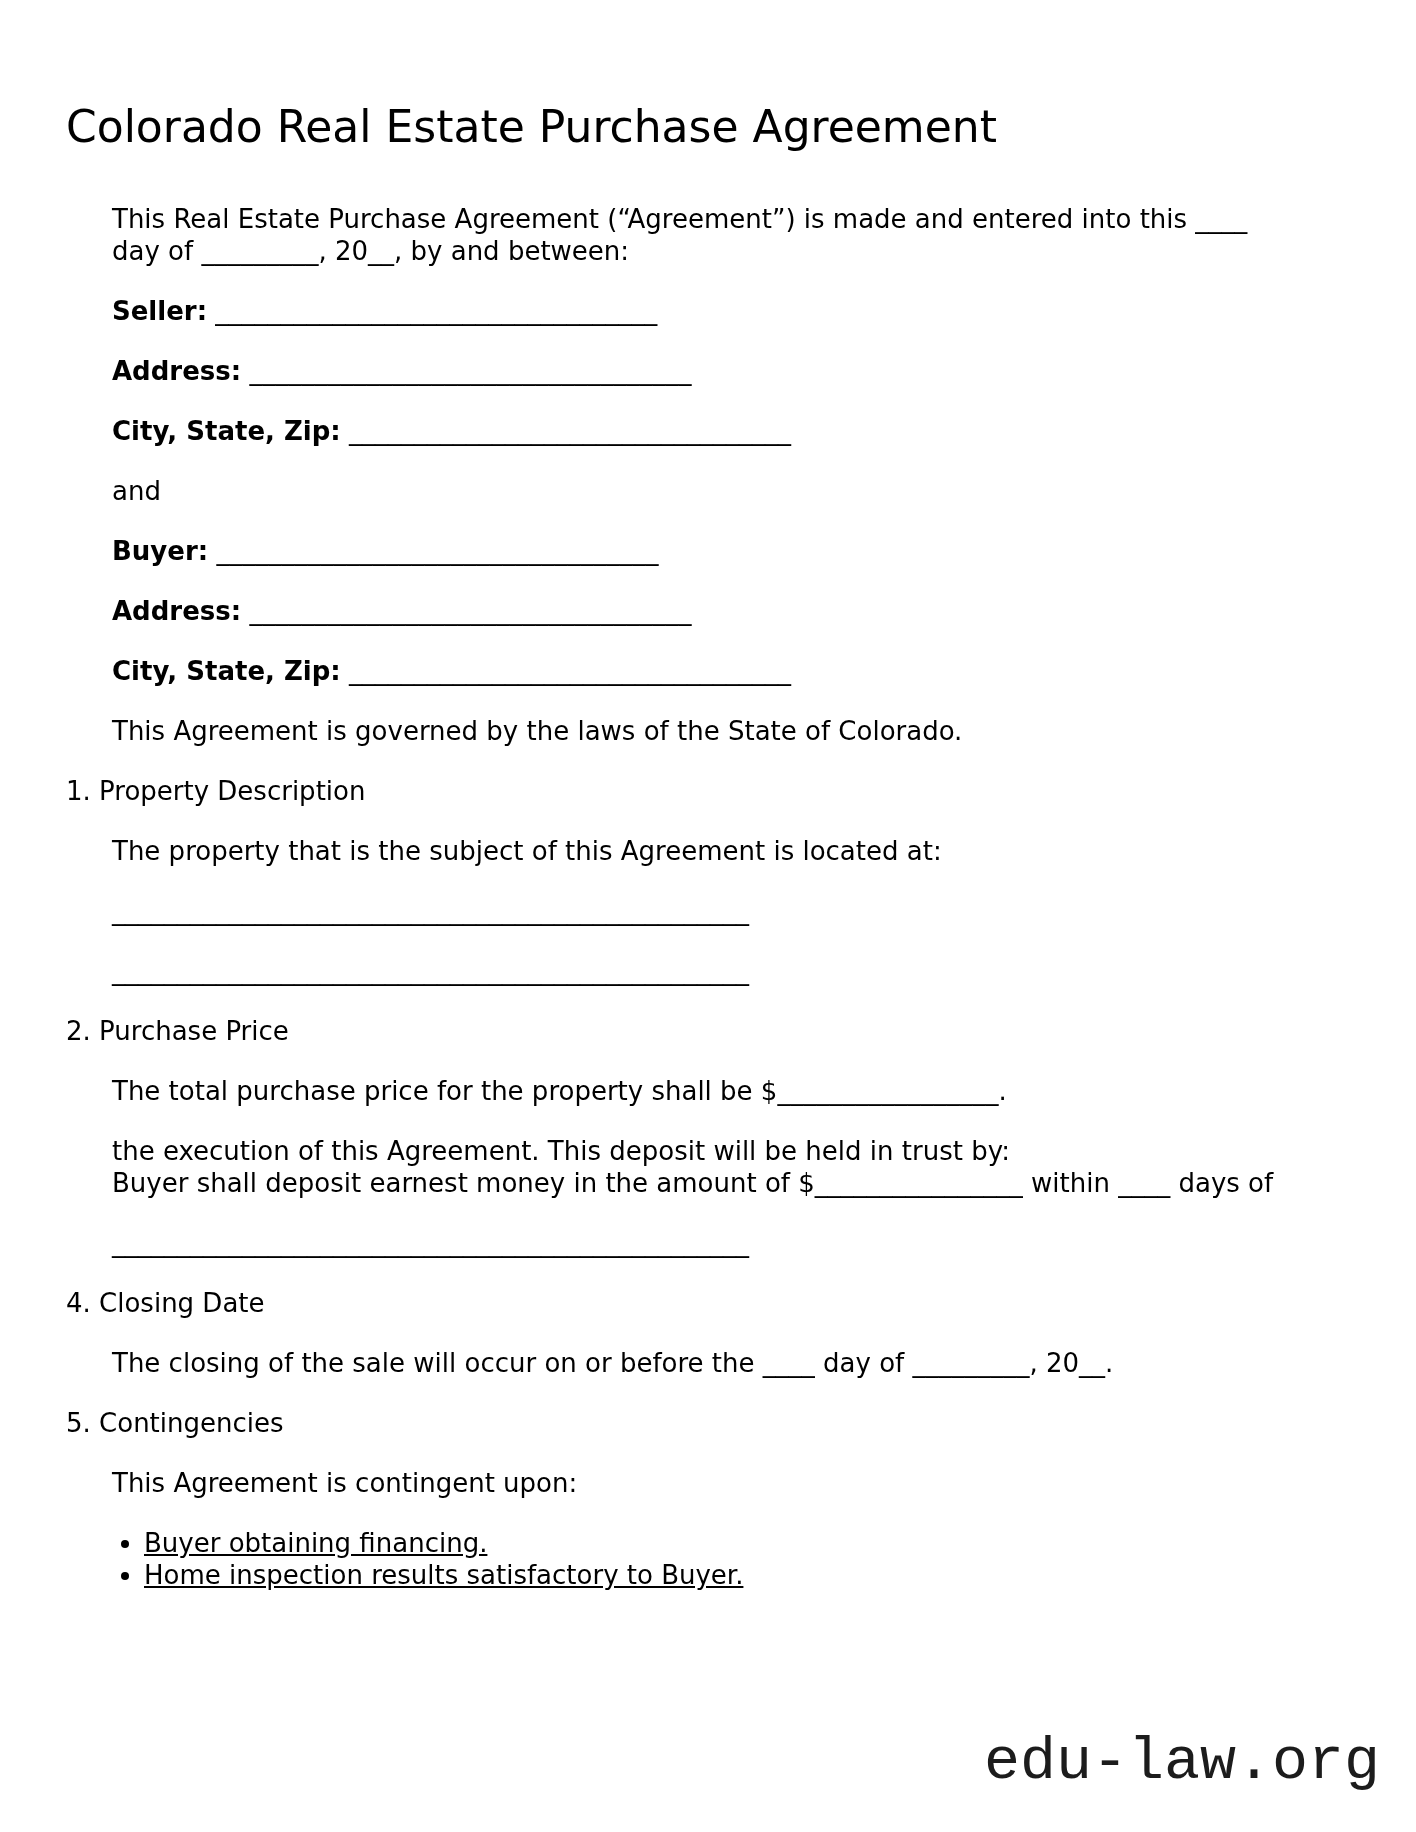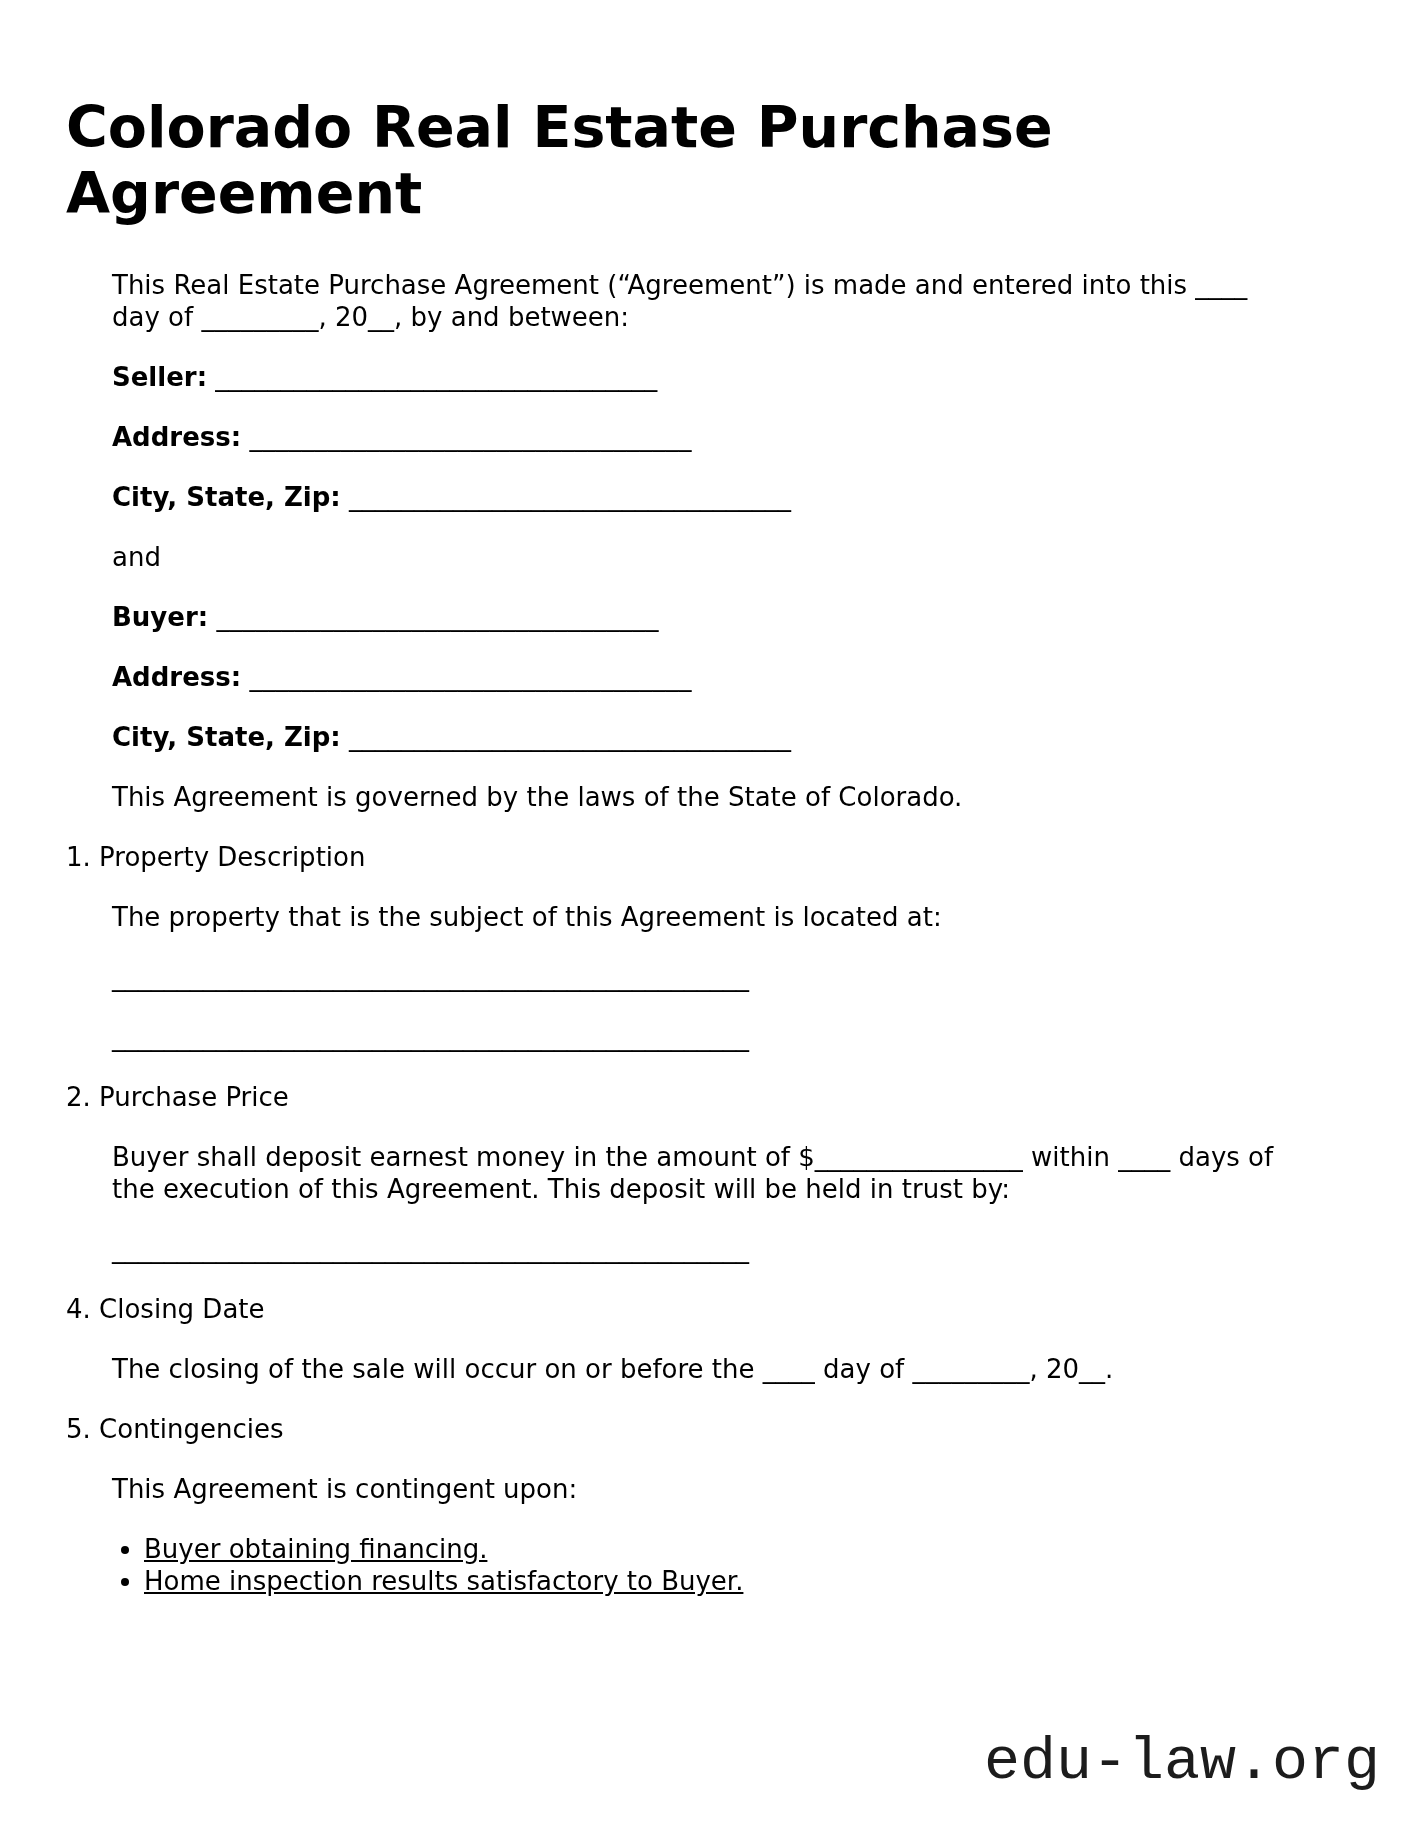--- a/index.html
+++ b/index.html
@@ -8,23 +8,23 @@
     height: 1832px;
     background: #ffffff;
     color: #000000;
     font-family: "DejaVu Sans", "Liberation Sans", sans-serif;
     overflow: hidden;
     position: relative;
     box-sizing: border-box;
     padding: 94px 66px 0 66px;
   }
   h1 {
-    font-size: 57px;
+    font-size: 44px;
     line-height: 66px;
-    font-weight: bold;
+    font-weight: normal;
     margin: 0 0 43px 0;
     max-width: 1160px;
   }
   .block { margin: 0 0 28px 0; }
   .line, .row {
     font-size: 26px;
     line-height: 32px;
     white-space: pre;
     margin-left: 46px;
   }
@@ -84,24 +84,25 @@
   <div class="block row"><span class="lbl">City, State, Zip:</span><span class="blank"> __________________________________</span></div>
 
   <div class="block row">This Agreement is governed by the laws of the State of Colorado.</div>
 
   <div class="heading">1. Property Description</div>
   <div class="block row">The property that is the subject of this Agreement is located at:</div>
   <div class="block row">_________________________________________________</div>
   <div class="block row">_________________________________________________</div>
 
   <div class="heading">2. Purchase Price</div>
+  <div class="block row">The total purchase price for the property shall be $_________________.</div>
 
   <div class="block">
+    <div class="line">the execution of this Agreement. This deposit will be held in trust by:</div>
     <div class="line">Buyer shall deposit earnest money in the amount of $________________ within ____ days of</div>
-    <div class="line">the execution of this Agreement. This deposit will be held in trust by:</div>
   </div>
   <div class="block row">_________________________________________________</div>
 
   <div class="heading">4. Closing Date</div>
   <div class="block row">The closing of the sale will occur on or before the ____ day of _________, 20__.</div>
 
   <div class="heading">5. Contingencies</div>
   <div class="block row">This Agreement is contingent upon:</div>
 
   <ul class="bullets">

